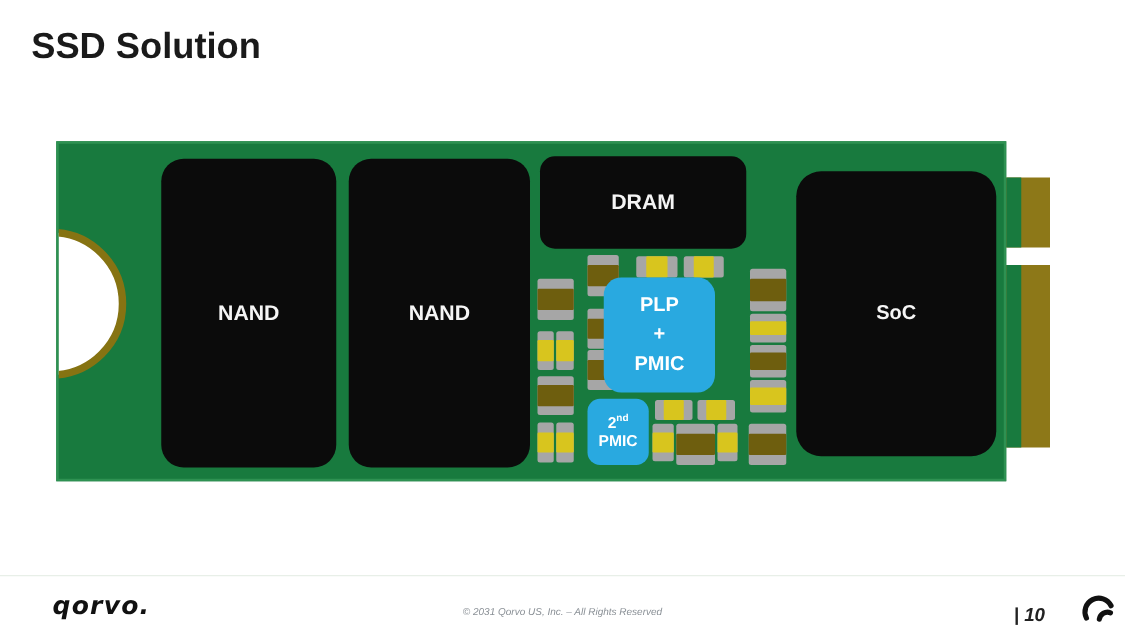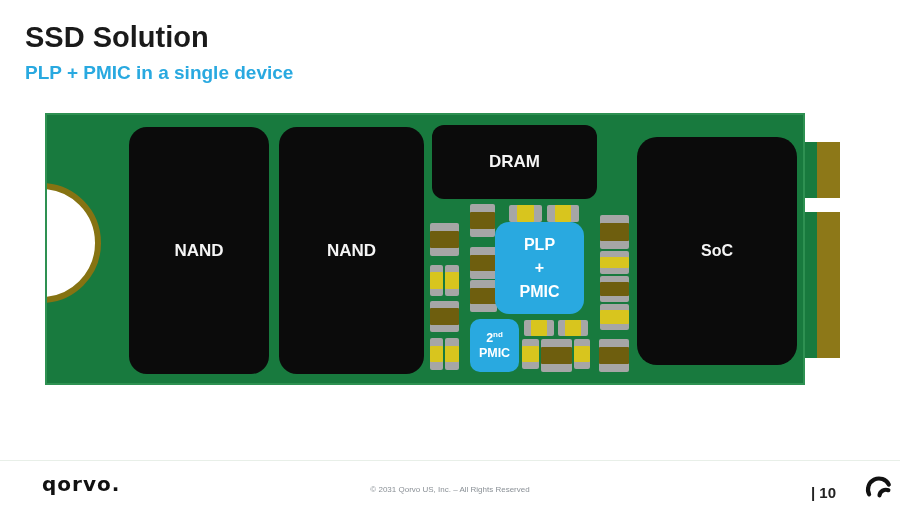--- a/index.html
+++ b/index.html
@@ -41,21 +41,21 @@
   }
   .chip-nand1{left:82px;top:12px;width:140px;height:247px;border-radius:18px;font-size:17px;}
   .chip-nand2{left:232px;top:12px;width:145px;height:247px;border-radius:18px;font-size:17px;}
   .chip-dram {left:385px;top:10px;width:165px;height:74px;border-radius:12px;font-size:17px;}
   .chip-soc  {left:590px;top:22px;width:160px;height:228px;border-radius:20px;font-size:16px;}
   .chip-cyan{
     position:absolute;background:var(--cyan);color:#ffffff;font-weight:bold;
     display:flex;flex-direction:column;align-items:center;justify-content:center;
     text-align:center;
   }
-  .chip-plp{left:448px;top:107px;width:89px;height:92px;border-radius:14px;font-size:16px;line-height:1.45;}
+  .chip-plp{left:436px;top:107px;width:89px;height:92px;border-radius:14px;font-size:16px;line-height:1.45;}
   .chip-pmic2{left:423px;top:204px;width:49px;height:53px;border-radius:10px;font-size:12.5px;line-height:1.2;}
   .chip-pmic2 sup{font-size:8px;vertical-align:super;}
   
   .cap{position:absolute;background:var(--cap-gray);border-radius:2px;}
   .cap .band{position:absolute;border-radius:1px;}
   .cap.v .band{left:0;width:100%;top:24%;height:52%;}
   .cap.h .band{top:0;height:100%;left:24%;width:52%;}
   
   .finger{
     position:absolute;left:760px;width:35px;background:var(--gold);
@@ -66,41 +66,41 @@
   
   .banner{
     position:absolute;left:0;top:401px;width:900px;height:59px;background:var(--cyan);
     display:flex;align-items:center;justify-content:center;
   }
   .banner-text{color:#ffffff;font-weight:bold;font-size:21px;letter-spacing:0.2px;}
   
   .footer{
     position:absolute;left:0;top:460px;width:900px;height:32px;background:#ffffff;
     border-top:1px solid #E8EFE8;
+    font-style:italic;
   }
   .logo{
     position:absolute;left:42px;top:11px;font-size:20px;font-weight:bold;color:#111;
     letter-spacing:1px;text-transform:lowercase;font-family:"DejaVu Sans","Liberation Sans",sans-serif;
   }
   .copyright{
     position:absolute;left:0;right:0;top:24px;text-align:center;
     font-size:8px;color:var(--copyright-gray);
   }
   .page-num{
     position:absolute;right:64px;top:23px;font-size:15px;color:#222;font-weight:bold;
   }
   .mark{position:absolute;right:6px;top:10px;width:30px;height:30px;}
 </style>
 </head>
 <body>
 
 <div class="slide">
 
   <div class="title">SSD Solution</div>
-  <div class="subtitle">PLP + PMIC in a single device</div>
 
   <div class="pcb-wrap">
     <div class="pcb-board">
       <div class="hole"></div>
 
       <div class="chip chip-nand1">
         <span>NAND</span>
       </div>
       <div class="chip chip-nand2">
         <span>NAND</span>

